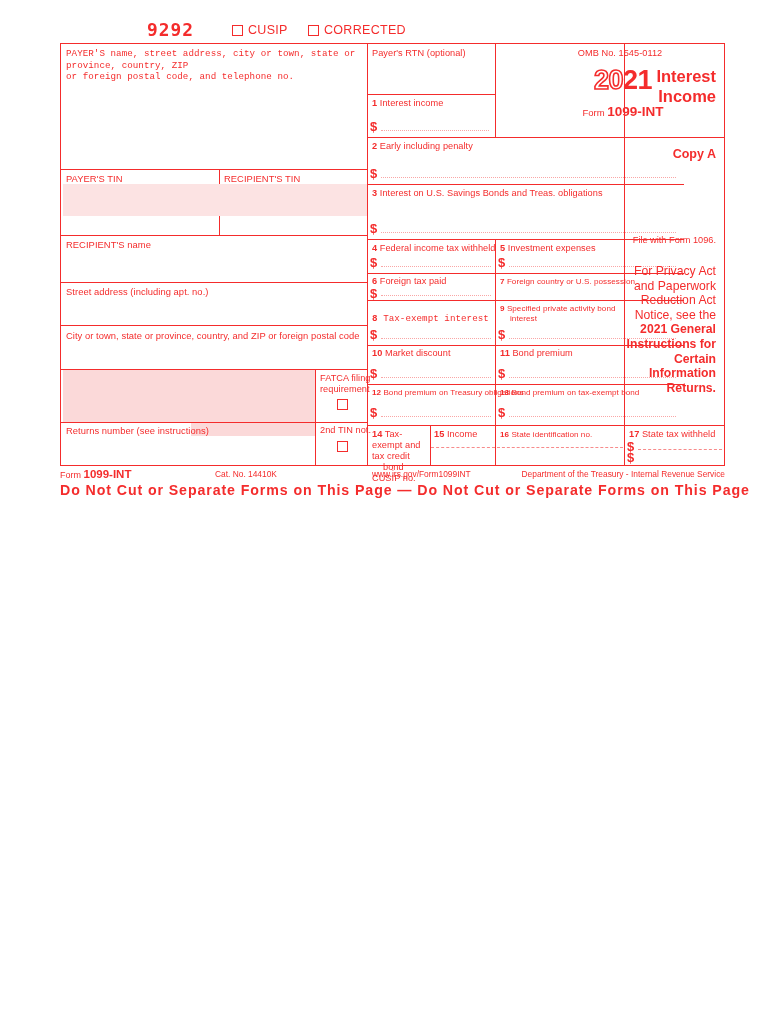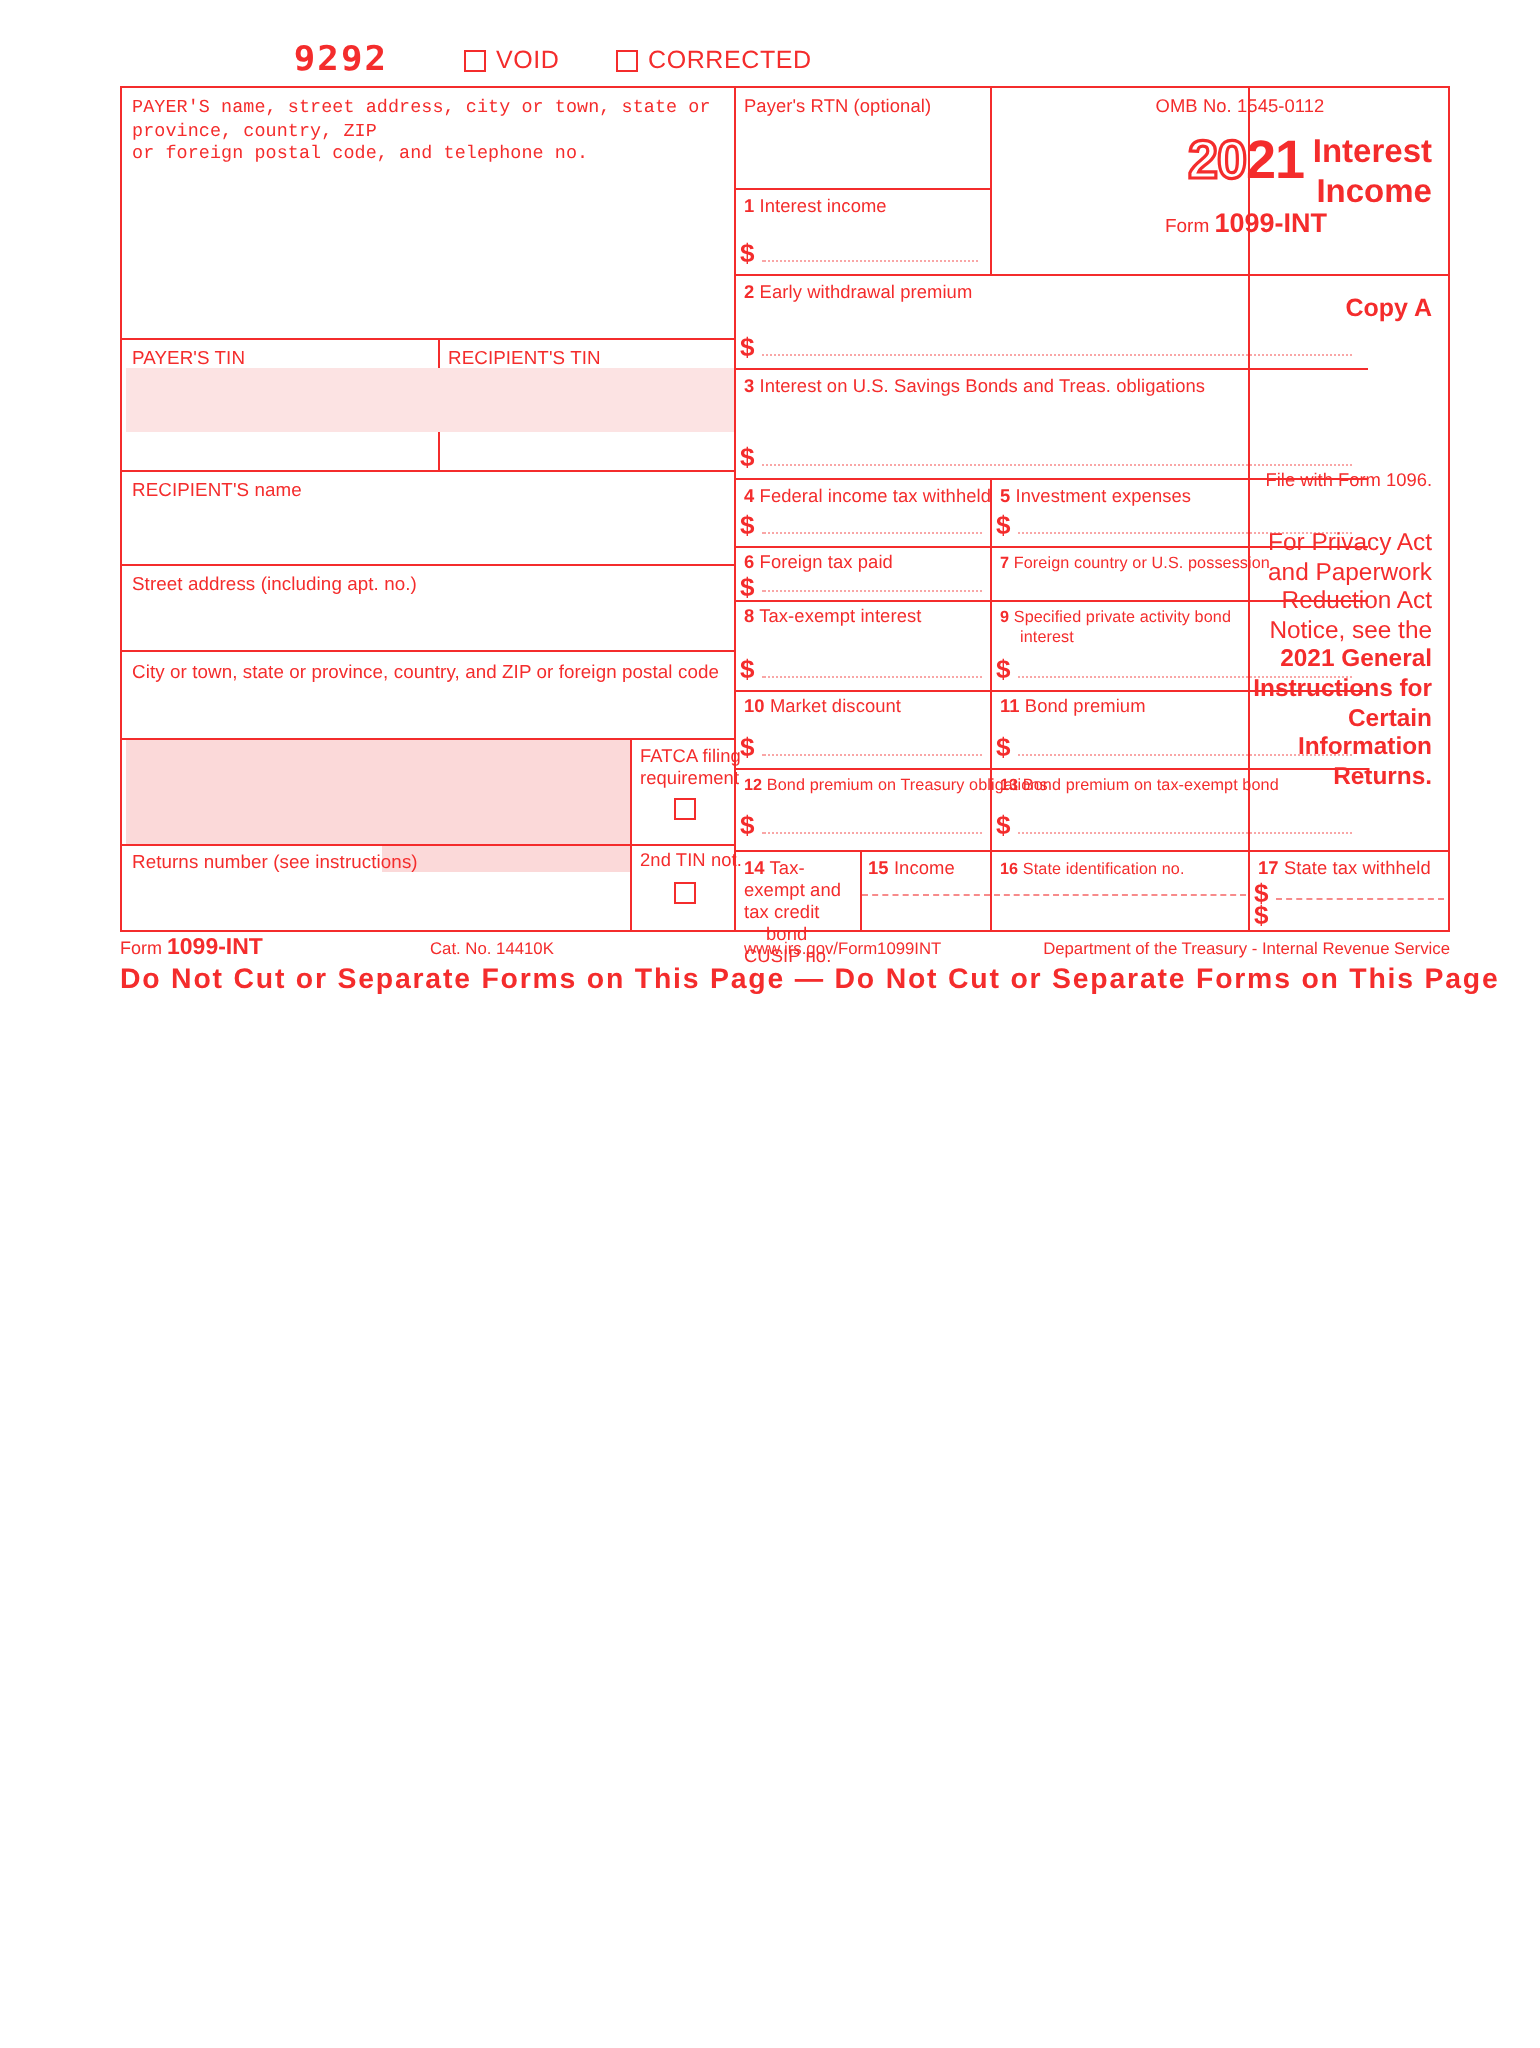--- a/index.html
+++ b/index.html
@@ -184,21 +184,21 @@
 </head>
 <body>
 
 <div id="form-root">
 
   <div id="header-strip">
     <div id="ocr-number">9292</div>
 
     <div id="void-group" class="chk-group">
       <span class="chk-box"></span>
-      <span class="chk-label">VOID</span>
+      <span class="chk-label">CUSIP</span>
     </div>
 
     <div id="corrected-group" class="chk-group">
       <span class="chk-box"></span>
       <span class="chk-label">CORRECTED</span>
     </div>
   </div>
 
   <div id="grid">
 
@@ -280,21 +280,21 @@
     <div class="flabel" style="left:311px; top:54px;">
       <span class="fnum">1</span>
       <span>Interest income</span>
     </div>
     <div class="dollar" style="left:309px; top:76px;">$</div>
     <div class="dot-h" style="left:320px; top:86px; width:108px;"></div>
     <div class="abs" style="left:320px; top:66px; width:108px; height:24px;"></div>
 
     <div class="flabel" style="left:311px; top:97px;">
       <span class="fnum">2</span>
-      <span>Early withdrawal premium</span>
+      <span>Early including penalty</span>
     </div>
     <div class="dollar" style="left:309px; top:123px;">$</div>
     <div class="dot-h" style="left:320px; top:133px; width:295px;"></div>
     <div class="abs" style="left:320px; top:112px; width:295px; height:24px;"></div>
 
     <div class="flabel" style="left:311px; top:144px;">
       <span class="fnum">3</span>
       <span>Interest on U.S. Savings Bonds and Treas. obligations</span>
     </div>
     <div class="dollar" style="left:309px; top:178px;">$</div>
@@ -324,21 +324,21 @@
     <div class="dollar" style="left:309px; top:243px;">$</div>
     <div class="dot-h" style="left:320px; top:251px; width:110px;"></div>
     <div class="abs" style="left:320px; top:240px; width:110px; height:14px;"></div>
 
     <div class="flabel flabel-sm" style="left:439px; top:233px;">
       <span class="fnum">7</span>
       <span>Foreign country or U.S. possession</span>
     </div>
     <div class="abs" style="left:440px; top:243px; width:175px; height:12px;"></div>
 
-    <div class="flabel" style="left:311px; top:259px;">
+    <div class="flabel" style="left:311px; top:269px;font-family:Liberation Mono, monospace;">
       <span class="fnum">8</span>
       <span>Tax-exempt interest</span>
     </div>
     <div class="dollar" style="left:309px; top:284px;">$</div>
     <div class="dot-h" style="left:320px; top:294px; width:110px;"></div>
     <div class="abs" style="left:320px; top:272px; width:110px; height:24px;"></div>
 
     <div class="flabel flabel-sm" style="left:439px; top:260px; width:120px; white-space:normal;">
       <span class="fnum">9</span>
       <span>Specified private activity bond</span><br>

